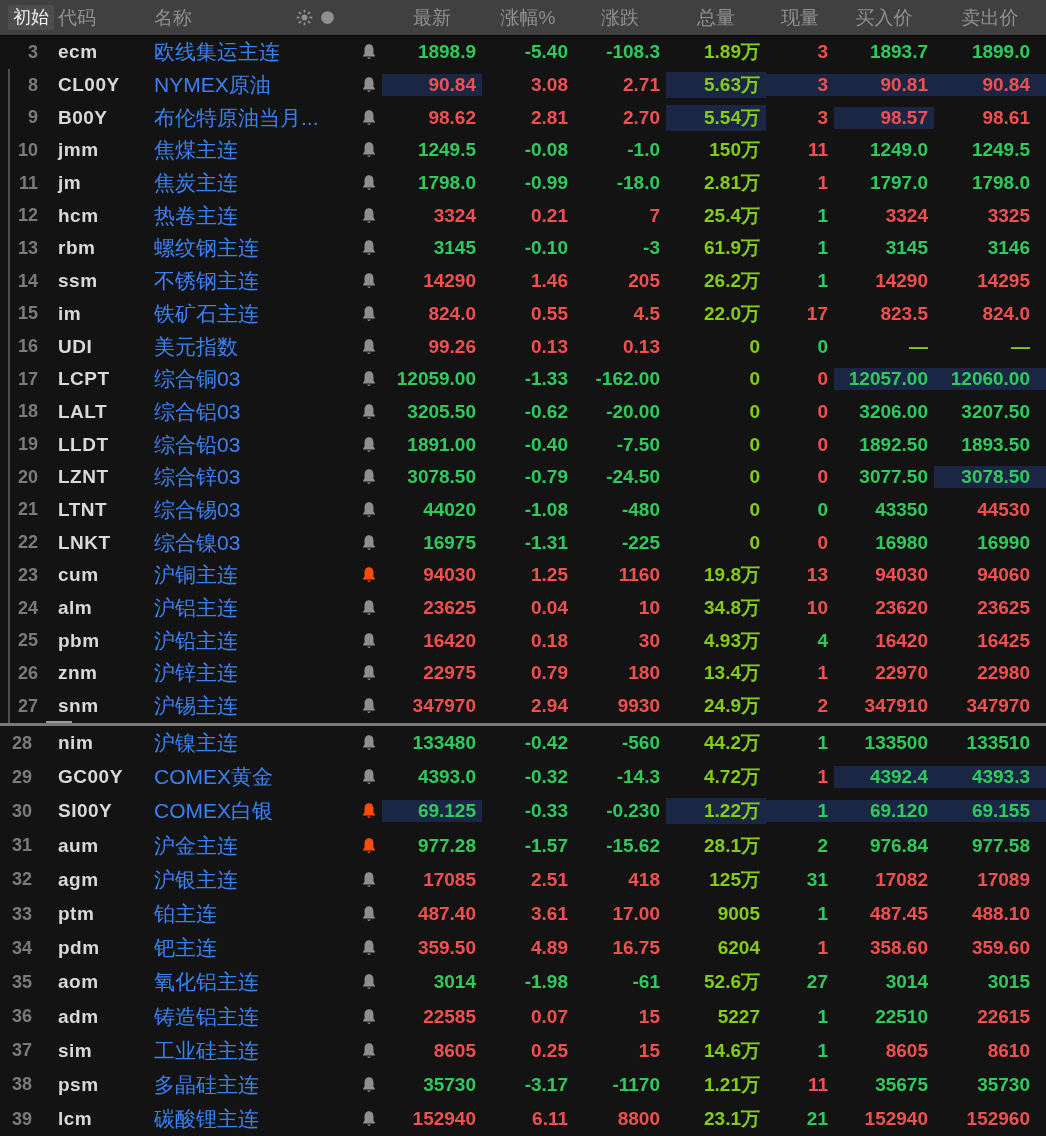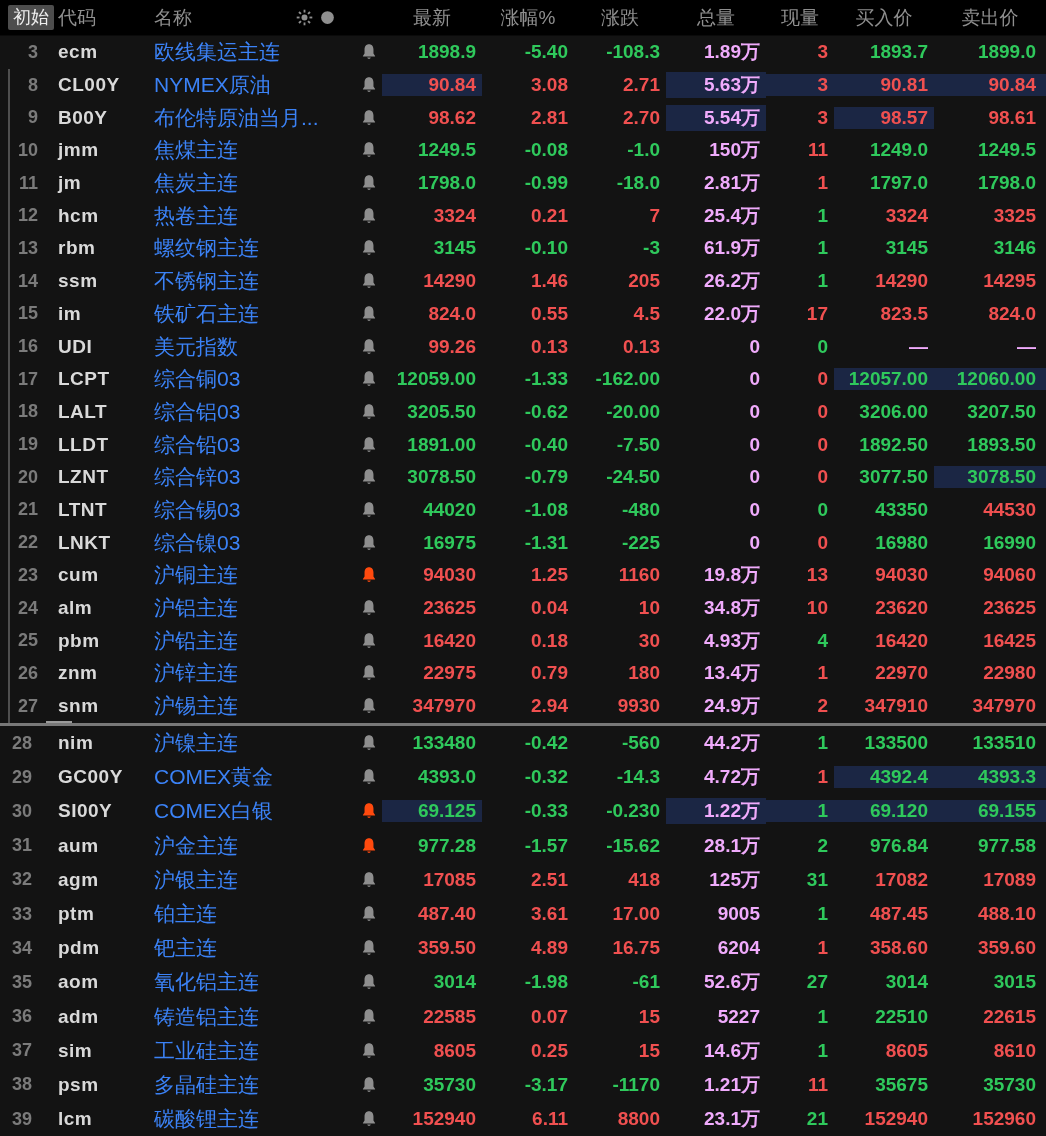--- a/index.html
+++ b/index.html
@@ -5,21 +5,21 @@
   * { margin:0; padding:0; box-sizing:border-box; }
   html,body { width:1046px; height:1136px; background:#101010; overflow:hidden;
     font-family:"Liberation Sans","DejaVu Sans",sans-serif; }
   .app { width:1046px; height:1136px; background:#131313; position:relative; display:flex; flex-direction:column; }
 
   
   .grid { display:grid; align-items:center;
     grid-template-columns:44px 104px minmax(0,1fr) 26px 100px 92px 92px 100px 68px 100px 112px; }
 
   
-  .header { height:36px; background:#000000; border-bottom:1px solid #0a0a0a; color:#8f8f8f; font-size:19px; flex:0 0 36px; }
+  .header { height:36px; background:#404040; border-bottom:1px solid #0a0a0a; color:#8f8f8f; font-size:19px; flex:0 0 36px; }
   .header .hc { padding:0 6px; white-space:nowrap; }
   .h-right { text-align:center; }
   .chip { display:inline-block; background:#4d4d4d; color:#efefef; font-size:18px; padding:2px 5px; margin-left:2px; border-radius:2px; line-height:1.2; }
   .hicons { display:flex; justify-content:flex-end; align-items:center; gap:6px; padding-right:14px; }
   .hicons svg { display:block; }
 
   
   .pane { position:relative; }
   .pane-top { flex:0 0 687px; }
   .divider { flex:0 0 3px; background:#787878; position:relative; }
@@ -35,23 +35,23 @@
   .pane-bottom .num { padding-right:12px; }
   .code { color:#d9d9d9; font-weight:700; padding-left:14px; letter-spacing:.5px; }
   .name { color:#3b82f6; font-size:21px; text-overflow:ellipsis; }
   .bell { display:flex; align-items:center; justify-content:center; padding:0; }
   .bell svg { display:block; }
   .bell-gray { color:#8e8e8e; }
   .bell-orange { color:#ff4a0e; }
   .r { text-align:right; font-weight:700; }
   .c-g { color:#2fc95c; }
   .c-r { color:#f05050; }
-  .c-w { color:#f0abfc; }
+  .c-w { color:#84cc16; }
   .hl { background:#1b2644; }
-  .sell { padding-right:10px; }
+  .sell { padding-right:16px; }
 </style>
 </head>
 <body>
 
 <div class="app">
 
   <div class="header grid">
     <div class="hc"><span class="chip">初始</span></div>
     <div class="hc" style="padding-left:14px">代码</div>
     <div class="hc hicons-wrap" style="display:flex;align-items:center;">

